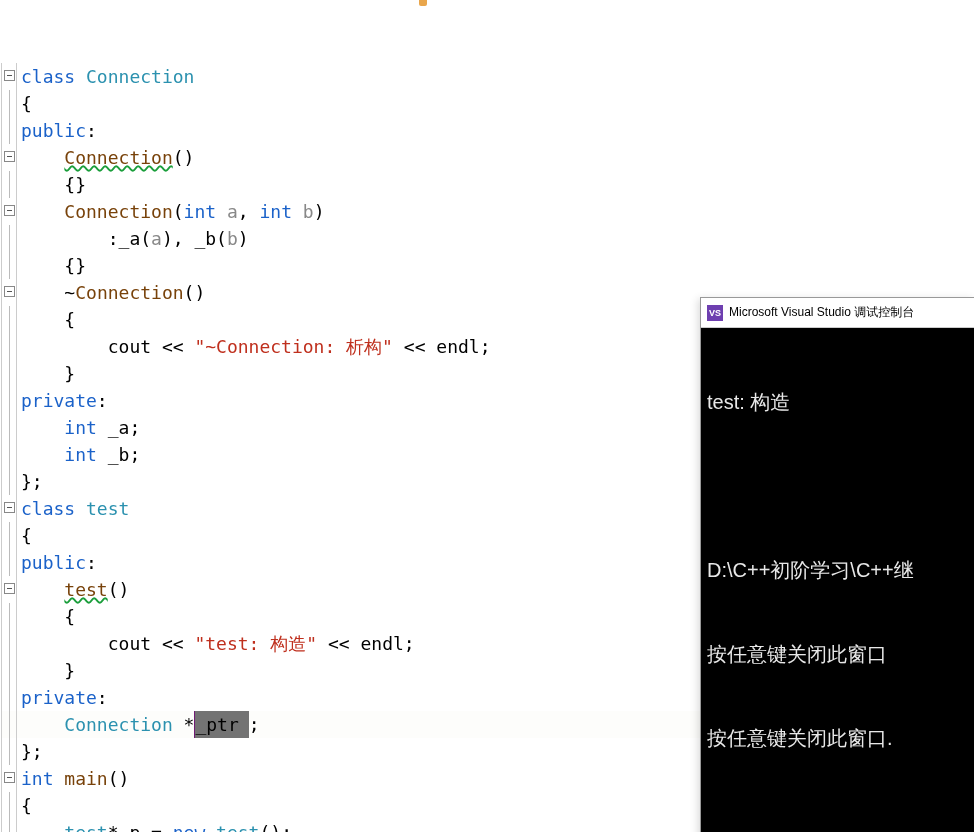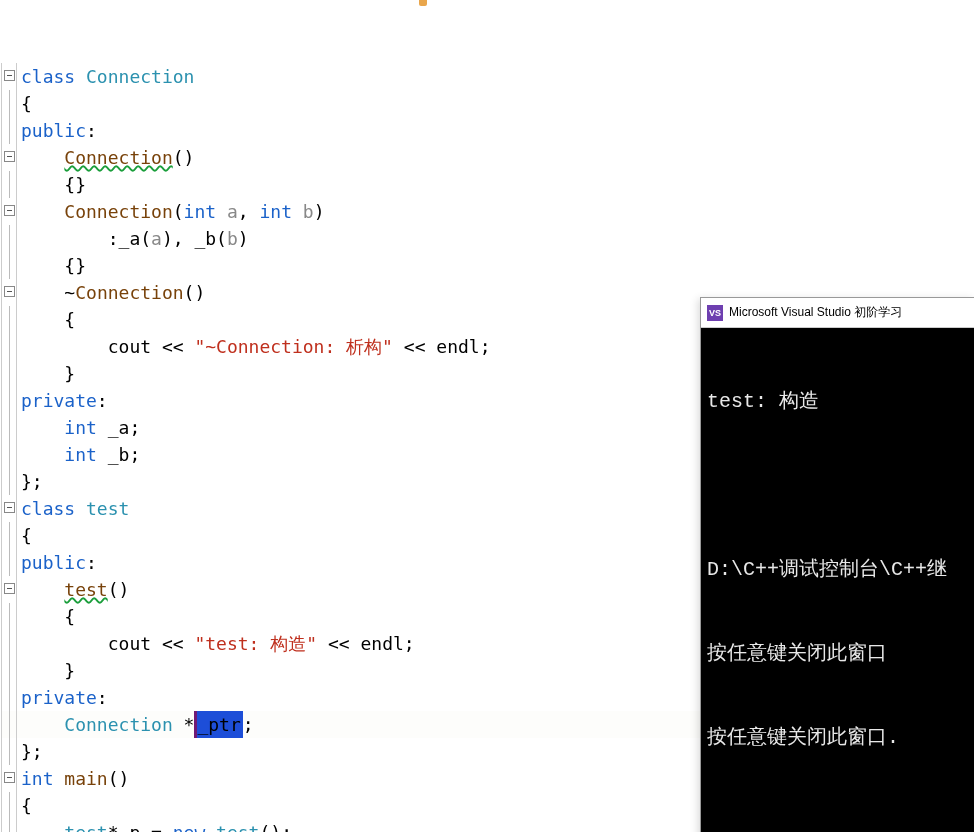--- a/index.html
+++ b/index.html
@@ -71,23 +71,23 @@
   .fn { color: #78420a; }        
   .str { color: #bf2f1d; }       
   .param { color: #888888; }     
   .plain { color: #000; }
   .op { color: #000; }           
   .squiggle {
     text-decoration: underline wavy #1a9e3b;
     text-decoration-thickness: 1.5px;
   }
   .cursorbox {
-    background: #1d4ed8;
-    border-left: 3px solid #701a75;
-    padding-right: 2px;
+    background: #737373;
+    border-left: 1px solid #701a75;
+    padding-right: 10px;
   }
   .current-line { background: #fdfdfb; }
   
   
   .console-window {
     position: absolute;
     left: 700px;
     top: 278px;
     width: 274px;
     height: 554px;
@@ -116,21 +116,21 @@
     display: inline-flex;
     align-items: center;
     justify-content: center;
     color: #fff;
     font-size: 9px;
     font-weight: bold;
   }
   .console-body {
     padding: 4px 6px;
     color: #e8e8e8;
-    font-family: Liberation Mono, monospace;
+    font-family: Liberation Sans, sans-serif;
     font-size: 20px;
     line-height: 28px;
     white-space: pre-wrap;
   }
   .watermark {
     position: absolute;
     right: 8px;
     bottom: 6px;
     color: rgba(220,220,220,.6);
     font-family: sans-serif;
@@ -150,23 +150,23 @@
 <body>
 
 <div class="editor">
   <div class="toptabdot"></div>
   <div id="code-lines"><div class="line"><div class="gutter"><div class="box-minus"></div></div><div class="code"><span></span><span class="kw">class </span><span class="type">Connection</span></div></div><div class="line"><div class="gutter vline"></div><div class="code"><span></span><span class="plain">{</span></div></div><div class="line"><div class="gutter vline"></div><div class="code"><span></span><span class="kw">public</span><span class="plain">:</span></div></div><div class="line"><div class="gutter"><div class="box-minus"></div></div><div class="code"><span>    </span><span class="fn squiggle">Connection</span><span class="plain">()</span></div></div><div class="line"><div class="gutter vline"></div><div class="code"><span>    </span><span class="plain">{}</span></div></div><div class="line"><div class="gutter"><div class="box-minus"></div></div><div class="code"><span>    </span><span class="fn">Connection</span><span class="plain">(</span><span class="kw">int </span><span class="param">a</span><span class="plain">, </span><span class="kw">int </span><span class="param">b</span><span class="plain">)</span></div></div><div class="line"><div class="gutter vline"></div><div class="code"><span>        </span><span class="plain">:_a(</span><span class="param">a</span><span class="plain">), _b(</span><span class="param">b</span><span class="plain">)</span></div></div><div class="line"><div class="gutter vline"></div><div class="code"><span>    </span><span class="plain">{}</span></div></div><div class="line"><div class="gutter"><div class="box-minus"></div></div><div class="code"><span>    </span><span class="plain">~</span><span class="fn">Connection</span><span class="plain">()</span></div></div><div class="line"><div class="gutter vline"></div><div class="code"><span>    </span><span class="plain">{</span></div></div><div class="line"><div class="gutter vline"></div><div class="code"><span>        </span><span class="plain">cout </span><span class="op">&lt;&lt; </span><span class="str">"~Connection: 析构"</span><span class="op"> &lt;&lt; </span><span class="plain">endl;</span></div></div><div class="line"><div class="gutter vline"></div><div class="code"><span>    </span><span class="plain">}</span></div></div><div class="line"><div class="gutter vline"></div><div class="code"><span></span><span class="kw">private</span><span class="plain">:</span></div></div><div class="line"><div class="gutter vline"></div><div class="code"><span>    </span><span class="kw">int </span><span class="plain">_a;</span></div></div><div class="line"><div class="gutter vline"></div><div class="code"><span>    </span><span class="kw">int </span><span class="plain">_b;</span></div></div><div class="line"><div class="gutter vline"></div><div class="code"><span></span><span class="plain">};</span></div></div><div class="line"><div class="gutter"><div class="box-minus"></div></div><div class="code"><span></span><span class="kw">class </span><span class="type">test</span></div></div><div class="line"><div class="gutter vline"></div><div class="code"><span></span><span class="plain">{</span></div></div><div class="line"><div class="gutter vline"></div><div class="code"><span></span><span class="kw">public</span><span class="plain">:</span></div></div><div class="line"><div class="gutter"><div class="box-minus"></div></div><div class="code"><span>    </span><span class="fn squiggle">test</span><span class="plain">()</span></div></div><div class="line"><div class="gutter vline"></div><div class="code"><span>    </span><span class="plain">{</span></div></div><div class="line"><div class="gutter vline"></div><div class="code"><span>        </span><span class="plain">cout </span><span class="op">&lt;&lt; </span><span class="str">"test: 构造"</span><span class="op"> &lt;&lt; </span><span class="plain">endl;</span></div></div><div class="line"><div class="gutter vline"></div><div class="code"><span>    </span><span class="plain">}</span></div></div><div class="line"><div class="gutter vline"></div><div class="code"><span></span><span class="kw">private</span><span class="plain">:</span></div></div><div class="line current-line"><div class="gutter vline"></div><div class="code"><span>    </span><span class="type">Connection</span><span class="plain"> *</span><span class="plain cursorbox">_ptr</span><span class="plain">;</span></div></div><div class="line"><div class="gutter vline"></div><div class="code"><span></span><span class="plain">};</span></div></div><div class="line"><div class="gutter"><div class="box-minus"></div></div><div class="code"><span></span><span class="kw">int </span><span class="fn">main</span><span class="plain">()</span></div></div><div class="line"><div class="gutter vline"></div><div class="code"><span></span><span class="plain">{</span></div></div><div class="line"><div class="gutter vline"></div><div class="code"><span>    </span><span class="type">test</span><span class="plain">* p = </span><span class="kw">new </span><span class="type">test</span><span class="plain">();</span></div></div></div>
 </div>
 
 <div class="console-window">
   <div class="titlebar">
     <span class="title-icon">VS</span>
-    <span>Microsoft Visual Studio 初阶学习</span>
+    <span>Microsoft Visual Studio 调试控制台</span>
   </div>
   <div class="console-body">
     <div>test: 构造</div>
     <div style="height:28px"></div>
-    <div>D:\C++调试控制台\C++继</div>
+    <div>D:\C++初阶学习\C++继</div>
     <div>按任意键关闭此窗口</div>
     <div>按任意键关闭此窗口.</div>
   </div>
   <div class="watermark">CSDN @private</div>
 </div>
 
 </body></html>

